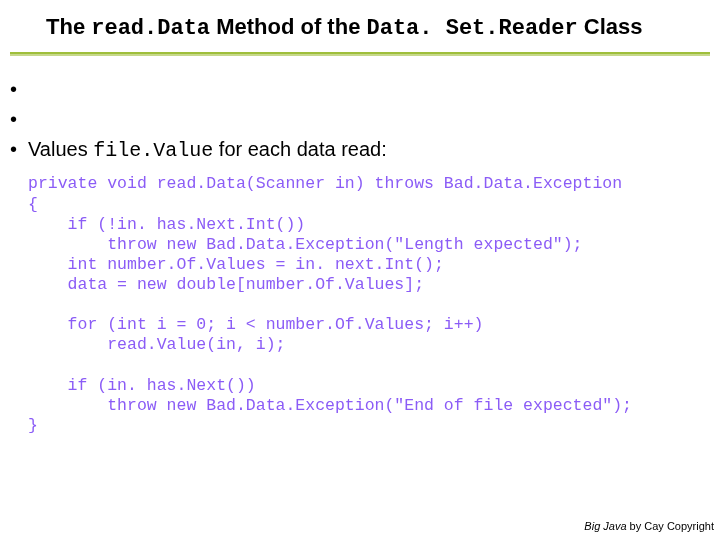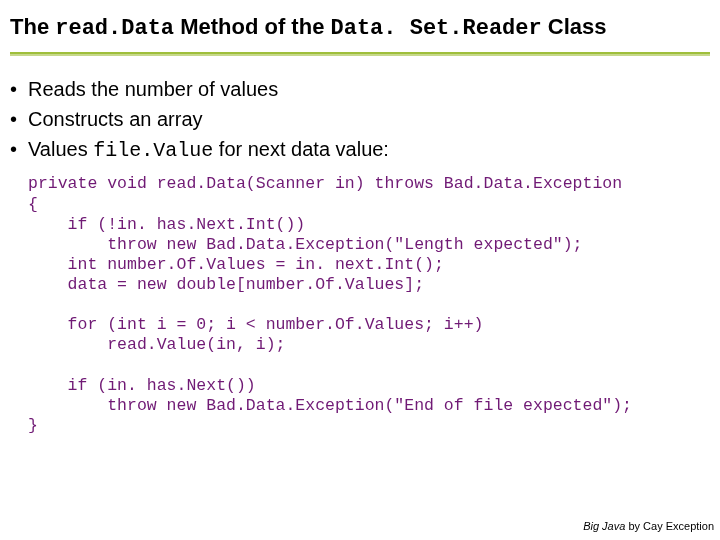--- a/index.html
+++ b/index.html
@@ -12,20 +12,21 @@
     position: relative;
     overflow: hidden;
   }
   .title-area {
     padding: 14px 10px 6px 10px;
   }
   .title {
     font-size: 22px;
     font-weight: bold;
     line-height: 1.2;
+    margin-left: 36px;
   }
   .mono { font-family: "Courier New", Courier, monospace; }
   .title-rule {
     margin: 4px 10px 0 10px;
     height: 4px;
     background: linear-gradient(to bottom, #9fbf3b 0%, #9fbf3b 50%, #c6d88a 50%, #c6d88a 100%);
   }
   .bullets {
     margin: 18px 10px 8px 10px;
   }
@@ -39,21 +40,21 @@
     width: 18px;
     flex: 0 0 18px;
     text-align: left;
   }
   .code-block {
     margin: 8px 20px 0 28px;
     font-family: "Courier New", Courier, monospace;
     font-size: 16.5px;
     line-height: 1.22;
     white-space: pre;
-    color: #701a75;
+    color: #8b5cf6;
   }
   .footer {
     position: absolute;
     right: 6px;
     bottom: 6px;
     text-align: right;
     font-size: 11px;
     line-height: 1.25;
     color: #000;
   }
@@ -65,45 +66,43 @@
 <div class="title-area">
   <div class="title">
     <span>The </span><span class="mono">read.Data</span><span> Method of the </span><span class="mono">Data. Set.Reader</span><span> Class</span>
   </div>
 </div>
 <div class="title-rule"></div>
 
 <div class="bullets">
   <div class="bullet-row">
     <span class="bullet-mark">•</span>
-    <span>Reads the number of values</span>
   </div>
   <div class="bullet-row">
     <span class="bullet-mark">•</span>
-    <span>Constructs an array</span>
   </div>
   <div class="bullet-row">
     <span class="bullet-mark">•</span>
     <span>
-      <span>Values </span><span class="mono">file.Value</span><span> for next data value:</span>
+      <span>Values </span><span class="mono">file.Value</span><span> for each data read:</span>
     </span>
   </div>
 </div>
 
 <div class="code-block">private void read.Data(Scanner in) throws Bad.Data.Exception
 {
     if (!in. has.Next.Int())
         throw new Bad.Data.Exception("Length expected");
     int number.Of.Values = in. next.Int();
     data = new double[number.Of.Values];
 
     for (int i = 0; i &lt; number.Of.Values; i++)
         read.Value(in, i);
 
     if (in. has.Next())
         throw new Bad.Data.Exception("End of file expected");
 }</div>
 
 <div class="footer">
   <div>
-    <span class="book">Big Java</span><span> by Cay Exception</span>
+    <span class="book">Big Java</span><span> by Cay Copyright</span>
   </div>
 </div>
 
 </body></html>

